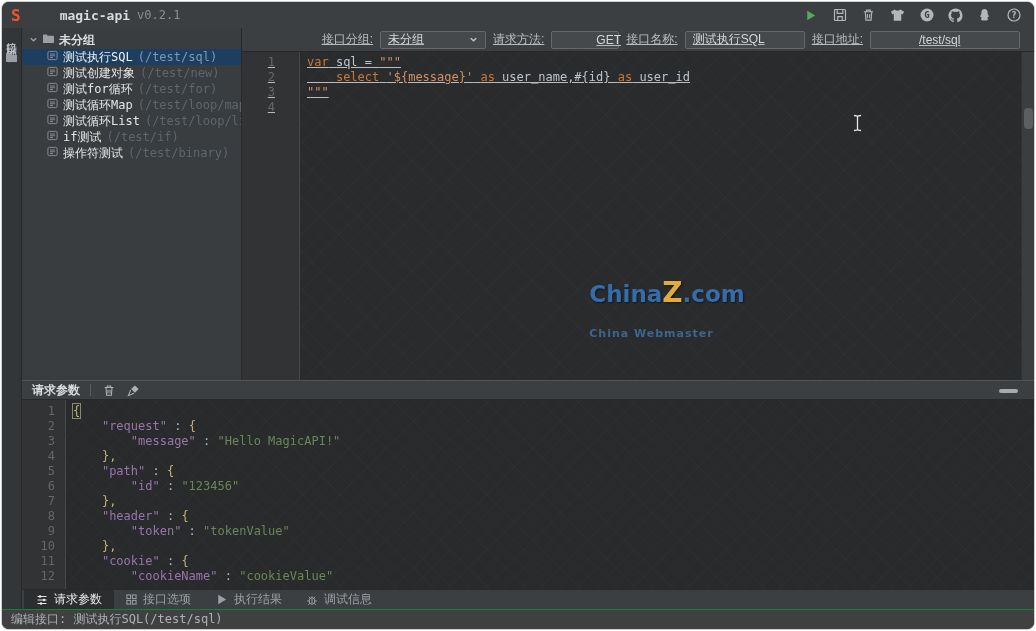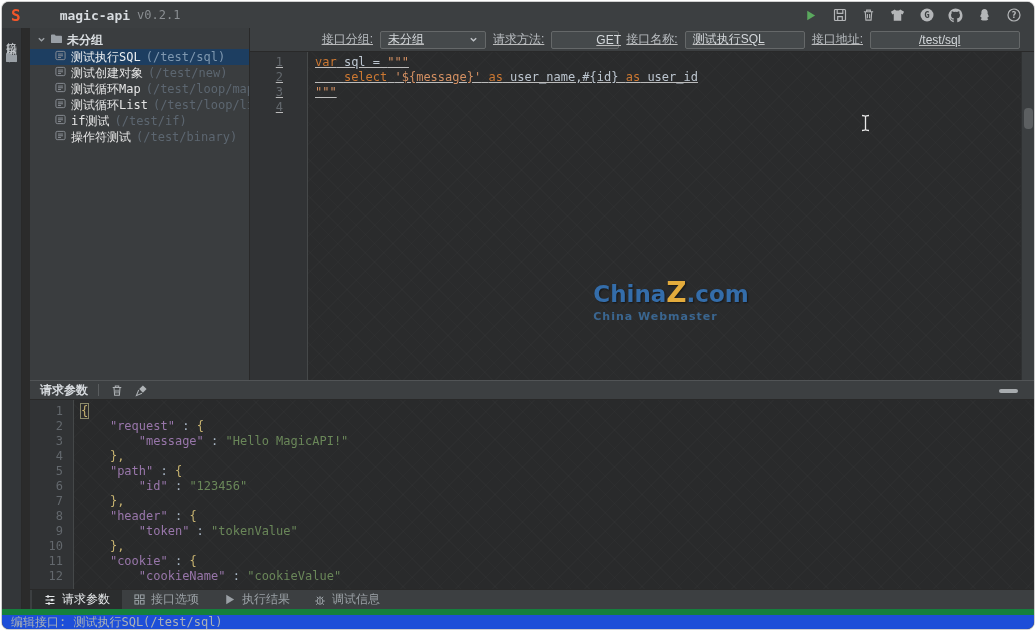--- a/index.html
+++ b/index.html
@@ -13,21 +13,21 @@
   .titlebar { height:26px; background:#3c3f41; display:flex; align-items:center;
               gap:7px; padding:0 12px 0 9px; }
   .logo { color:#f1562a; font:bold 16px "DejaVu Sans Mono",monospace; }
   .appname { color:#d8dce0; font:bold 13px "DejaVu Sans Mono",monospace;margin-left:32px; }
   .version { color:#8a8e92; font:12px "DejaVu Sans Mono",monospace; }
   .tb-icons { margin-left:auto; display:flex; gap:12px; align-items:center; }
   .tb-icon { width:17px; height:17px; display:flex; align-items:center;
              justify-content:center; color:#b4b6b8; cursor:pointer; }
 
   
-  .middle { display:flex; height:581px;gap:8px; }
+  .middle { display:flex; height:581px; }
   .leftstrip { width:20px; background:#333639; border-right:1px solid #292929;
                display:flex; flex-direction:column; align-items:center; padding-top:5px; }
   .striptext { writing-mode:vertical-rl; text-orientation:upright; color:#c2c6ca;
                font-size:11px; letter-spacing:3px; line-height:18px; }
   .strip-folder { margin-top:7px; }
 
   .maincol { flex:1; display:flex; flex-direction:column; min-width:0; }
   .topsection { height:352px; display:flex; min-height:0; }
 
   
@@ -76,21 +76,21 @@
   .scroll-thumb { position:absolute; top:56px; left:2px; width:9px; height:21px;
                   background:#5c5f61; border-radius:4px; }
 
   .watermark { position:absolute; left:50%; top:224px; transform:translateX(-50%);
                pointer-events:none; opacity:.92; white-space:nowrap; }
   .wm-a, .wm-c { font:bold 23px "DejaVu Sans",sans-serif; color:#3573b5;
                  text-shadow:1px 1px 2px rgba(0,0,0,.55); }
   .wm-z { font:bold 28px "DejaVu Sans",sans-serif; color:#f3b63e;
           text-shadow:1px 1px 2px rgba(0,0,0,.55); }
   .wm-sub { font:bold 11px "DejaVu Sans",sans-serif; color:#3c6b99;
-            letter-spacing:1px; margin-top:1px; }
+            letter-spacing:1px; margin-top:18px; }
 
   .ibeam-cursor { position:absolute; left:552px; top:62px; pointer-events:none; }
 
   
   .params-header { height:20px; background:#3c3f41; border-top:1px solid #515456;
                    border-bottom:1px solid #292929; display:flex; align-items:center;
                    gap:10px; padding:0 10px; position:relative; flex-shrink:0; }
   .params-title { color:#d6dade; font-weight:bold; }
   .ph-divider { width:1px; height:12px; background:#5a5d5f; }
   .ph-icon { width:15px; height:15px; display:flex; align-items:center;
@@ -103,21 +103,21 @@
   .params-area .codewrap { padding-top:4px; }
 
   
   .bottom-tabs { height:20px; background:#3c3f41; border-top:1px solid #292929;
                  display:flex; align-items:stretch; padding-left:2px; flex-shrink:0; }
   .btab { display:flex; align-items:center; gap:6px; padding:0 12px;
           color:#9aa0a5; cursor:pointer; }
   .btab.active { background:#2b2d2e; color:#e4e7e9; }
 
   
-  .statusbar { height:20px; background:#1d4ed8; border-top:6px solid #15803d;
+  .statusbar { height:20px; background:#404040; border-top:1px solid #15803d;
                display:flex; align-items:center; padding-left:9px; color:#abb1b6;
                font:12px "DejaVu Sans Mono",monospace; }
 </style>
 </head>
 <body>
 
 <div class="window">
 
   <div class="titlebar">
     <span class="logo">S</span>
@@ -209,20 +209,28 @@
                 <span class="t-name">测试执行SQL</span>
                 <span class="t-path"> (/test/sql)</span>
               </div>
               <div class="tree-item">
                 <span><svg width="11" height="11" viewBox="0 0 12 12" fill="none" stroke="#8c9298" stroke-width="1">
                     <rect x="1" y="1.5" width="10" height="9" rx="1.5"></rect>
                     <path d="M3.3 4.4h5.4M3.3 6.3h5.4M3.3 8.2h3.2"></path>
                   </svg></span>
                 <span class="t-name">测试创建对象</span>
                 <span class="t-path"> (/test/new)</span>
+              </div>
+              <div class="tree-item">
+                <span><svg width="11" height="11" viewBox="0 0 12 12" fill="none" stroke="#8c9298" stroke-width="1">
+                    <rect x="1" y="1.5" width="10" height="9" rx="1.5"></rect>
+                    <path d="M3.3 4.4h5.4M3.3 6.3h5.4M3.3 8.2h3.2"></path>
+                  </svg></span>
+                <span class="t-name">测试for循环</span>
+                <span class="t-path"> (/test/for)</span>
               </div>
               <div class="tree-item">
                 <span><svg width="11" height="11" viewBox="0 0 12 12" fill="none" stroke="#8c9298" stroke-width="1">
                     <rect x="1" y="1.5" width="10" height="9" rx="1.5"></rect>
                     <path d="M3.3 4.4h5.4M3.3 6.3h5.4M3.3 8.2h3.2"></path>
                   </svg></span>
                 <span class="t-name">测试循环Map</span>
                 <span class="t-path"> (/test/loop/map)</span>
               </div>
               <div class="tree-item">

